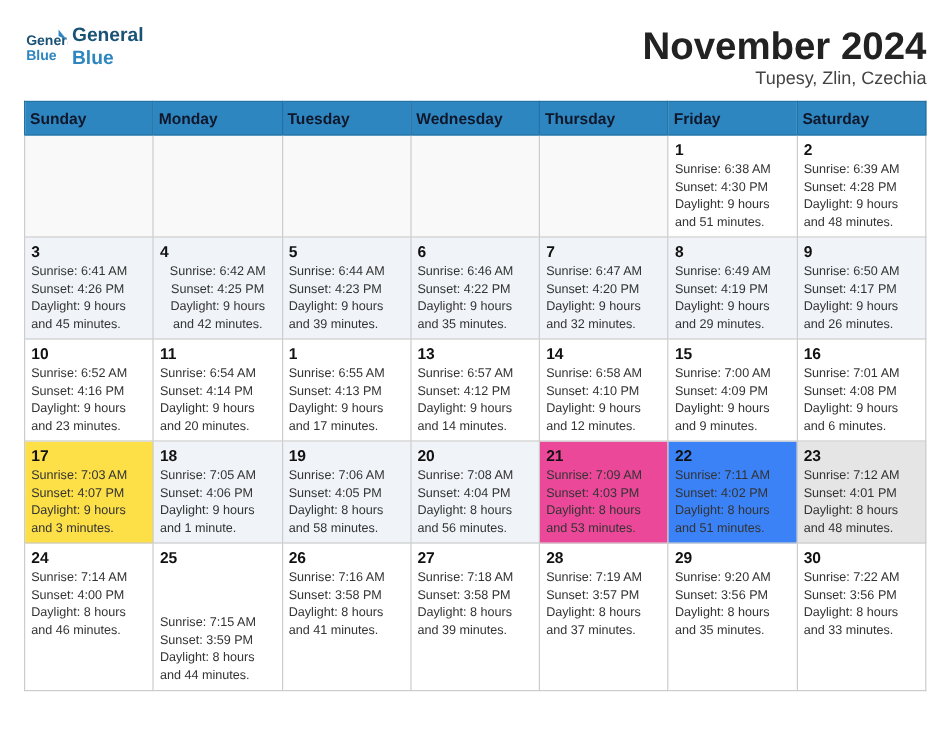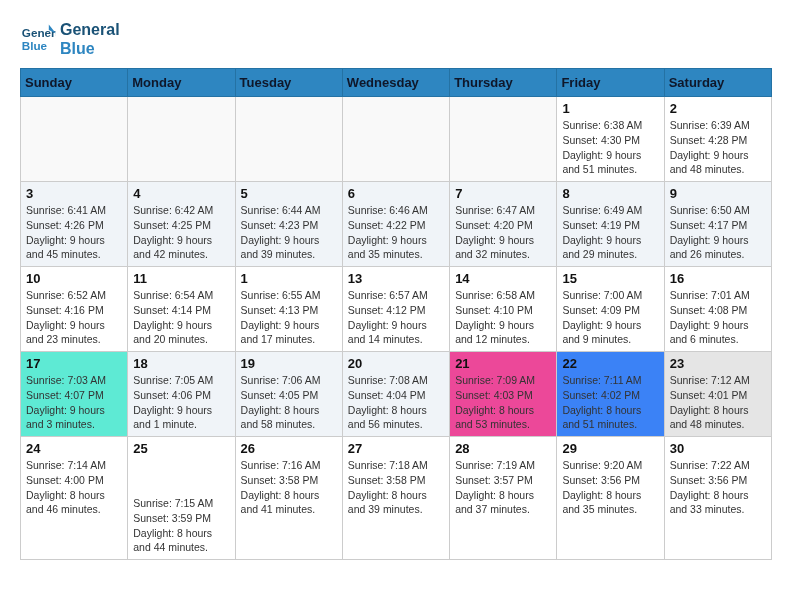--- a/index.html
+++ b/index.html
@@ -91,20 +91,24 @@
     <svg class="logo-icon" viewBox="0 0 40 40" xmlns="http://www.w3.org/2000/svg">
       <text y="18" x="2" font-size="13" font-weight="bold" fill="#1a5276" font-family="Arial">General</text>
       <text y="32" x="2" font-size="13" font-weight="bold" fill="#2e86c1" font-family="Arial">Blue</text>
       <polygon points="32,4 40,14 32,10" fill="#2e86c1"></polygon>
     </svg>
     <div style="display:flex; flex-direction:column; line-height:1.2;">
       <span style="font-size:16px; font-weight:bold; color:#1a5276;">General</span>
       <span style="font-size:16px; font-weight:bold; color:#2e86c1;">Blue</span>
     </div>
   </div>
+  <div class="title-area">
+    <div class="month-title">November 2024</div>
+    <div class="location">Tupesy, Zlin, Czechia</div>
+  </div>
 </div>
 
 <table class="calendar">
   <thead>
     <tr>
     <th>Sunday</th>
         <th>Monday</th>
         <th>Tuesday</th>
         <th>Wednesday</th>
         <th>Thursday</th>
@@ -137,21 +141,21 @@
       <tr>
         <td class="filled" style="background: rgb(240, 244, 248);">
           <div class="day-number">3</div>
           <div class="day-info" style="white-space: pre-line;">Sunrise: 6:41 AM
 Sunset: 4:26 PM
 Daylight: 9 hours
 and 45 minutes.</div>
         </td>
         <td class="filled" style="background: rgb(240, 244, 248);">
           <div class="day-number">4</div>
-          <div class="day-info" style="white-space: pre-line;">Sunrise: 6:42 AM
+          <div class="day-info" style="white-space: pre-line; text-align: center;">Sunrise: 6:42 AM
 Sunset: 4:25 PM
 Daylight: 9 hours
 and 42 minutes.</div>
         </td>
         <td class="filled" style="background: rgb(240, 244, 248);">
           <div class="day-number">5</div>
           <div class="day-info" style="white-space: pre-line;">Sunrise: 6:44 AM
 Sunset: 4:23 PM
 Daylight: 9 hours
 and 39 minutes.</div>
@@ -230,21 +234,21 @@
         </td>
         <td class="filled">
           <div class="day-number">16</div>
           <div class="day-info" style="white-space: pre-line;">Sunrise: 7:01 AM
 Sunset: 4:08 PM
 Daylight: 9 hours
 and 6 minutes.</div>
         </td>
       </tr>
       <tr>
-        <td class="filled" style="background: #5eead4;">
+        <td class="filled" style="background: #fde047;">
           <div class="day-number">17</div>
           <div class="day-info" style="white-space: pre-line;">Sunrise: 7:03 AM
 Sunset: 4:07 PM
 Daylight: 9 hours
 and 3 minutes.</div>
         </td>
         <td class="filled" style="background: rgb(240, 244, 248);">
           <div class="day-number">18</div>
           <div class="day-info" style="white-space: pre-line;">Sunrise: 7:05 AM
 Sunset: 4:06 PM

